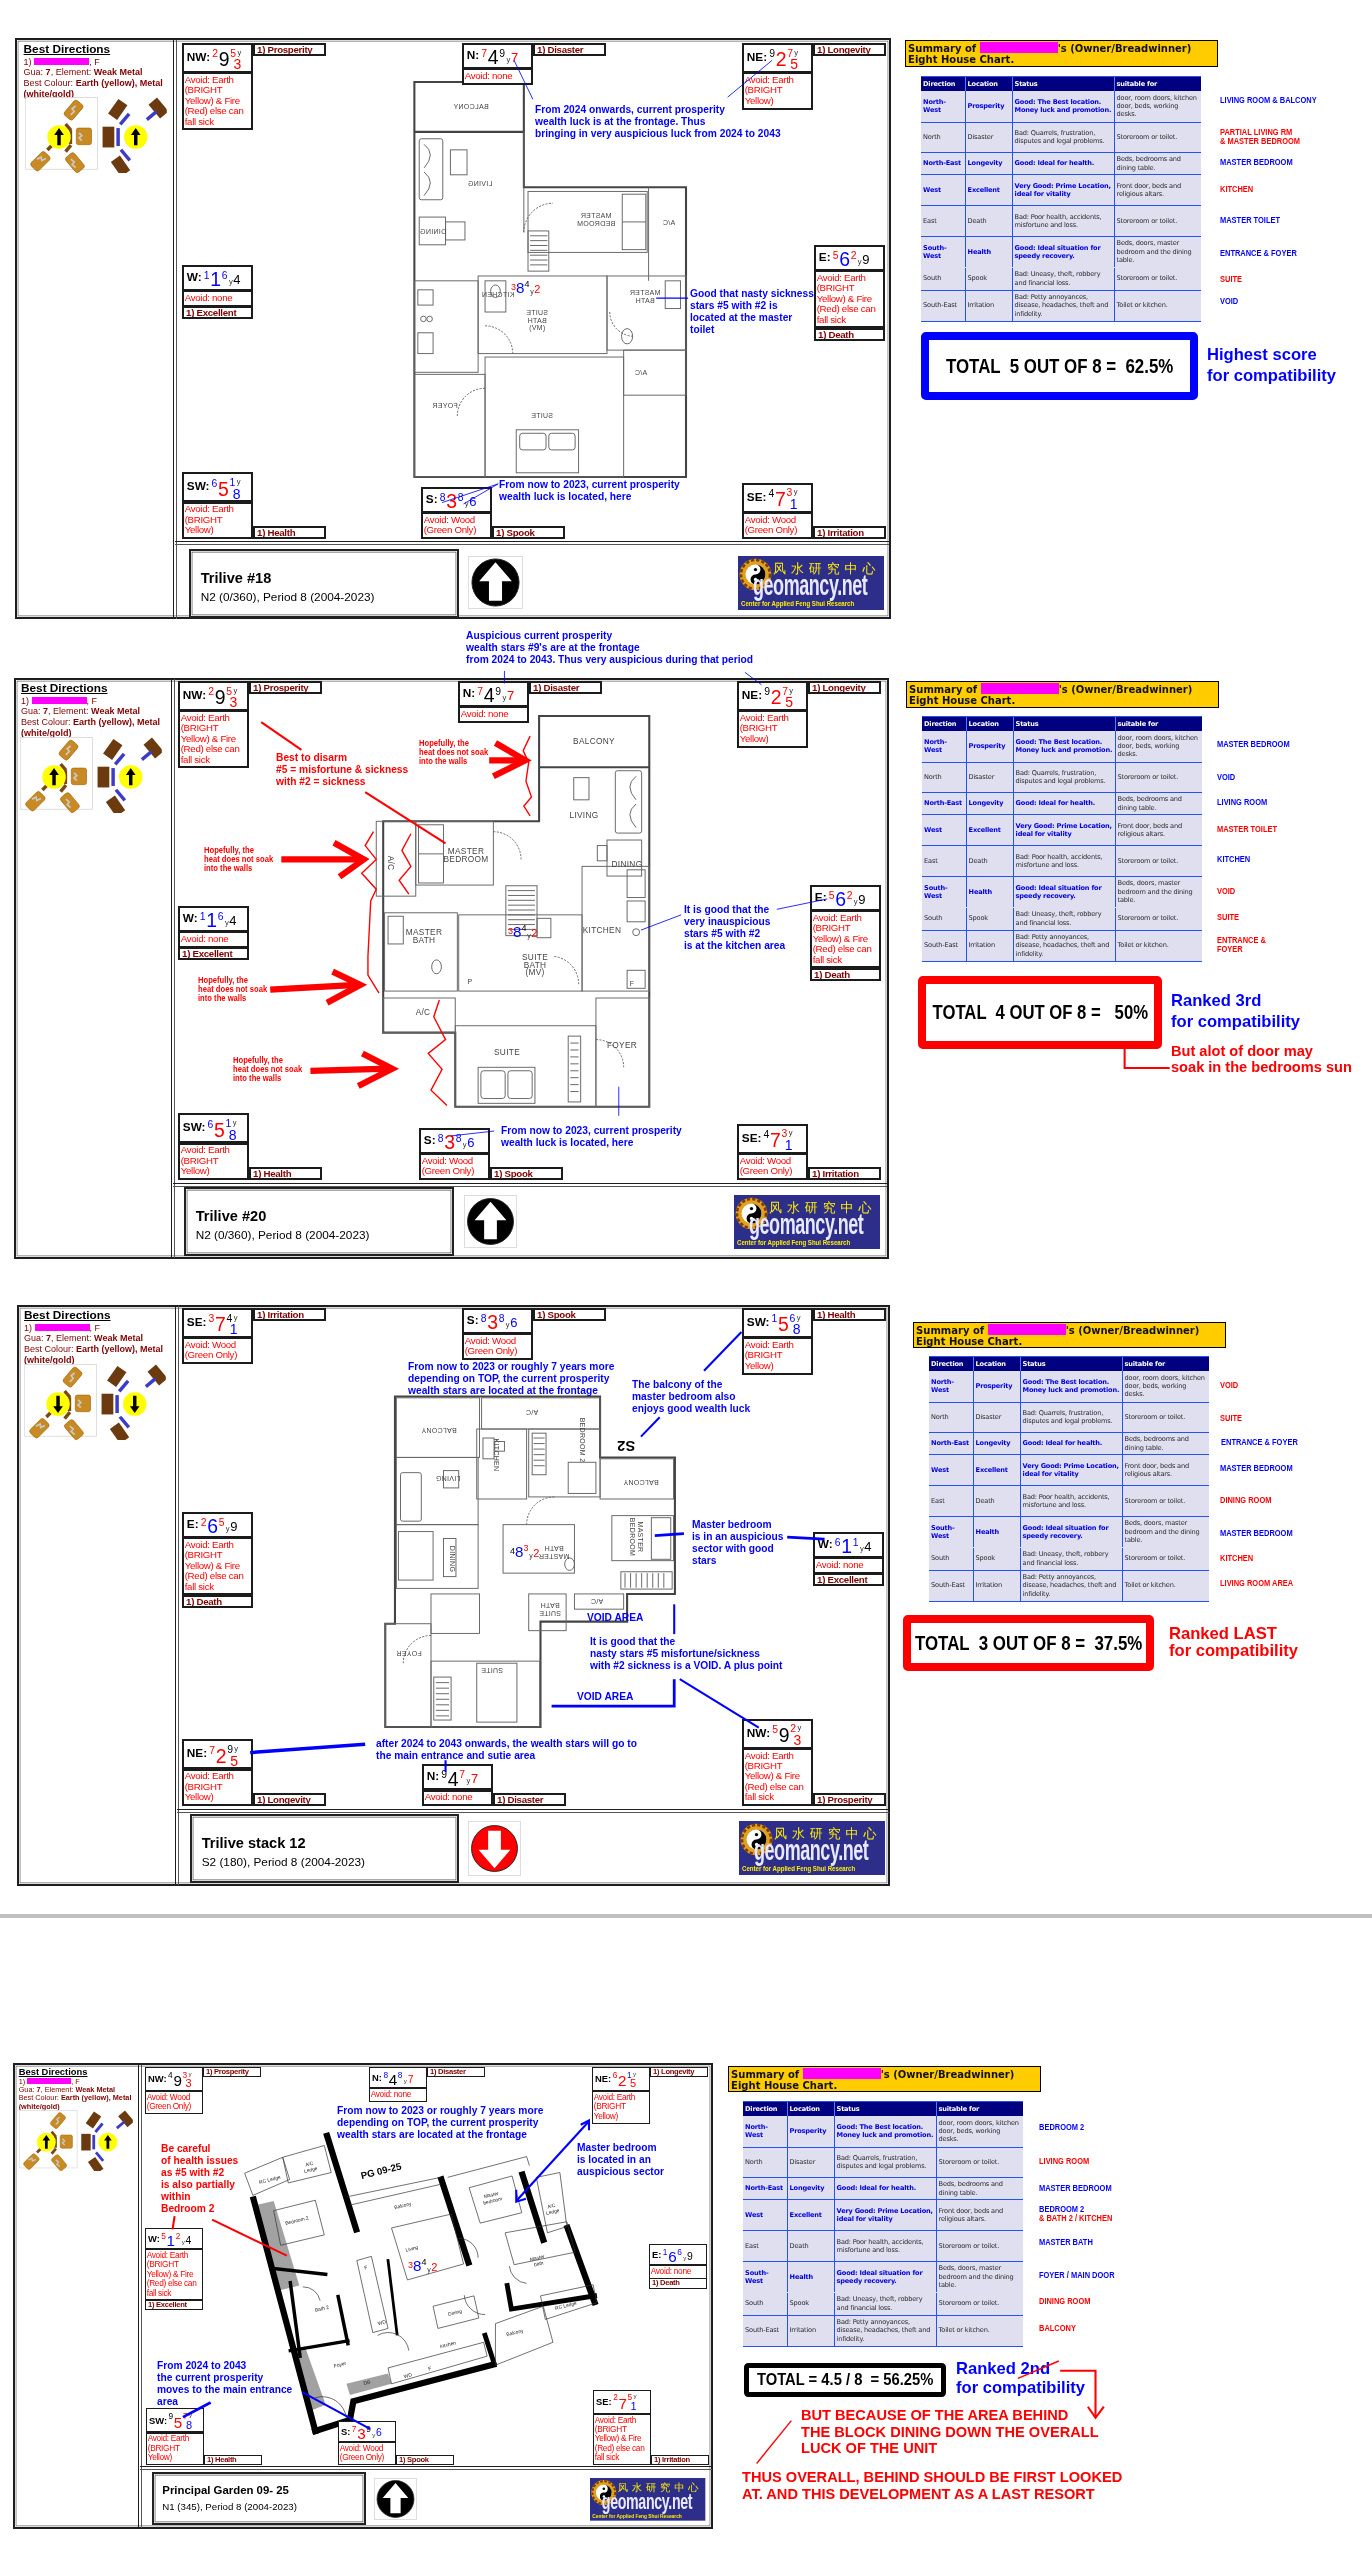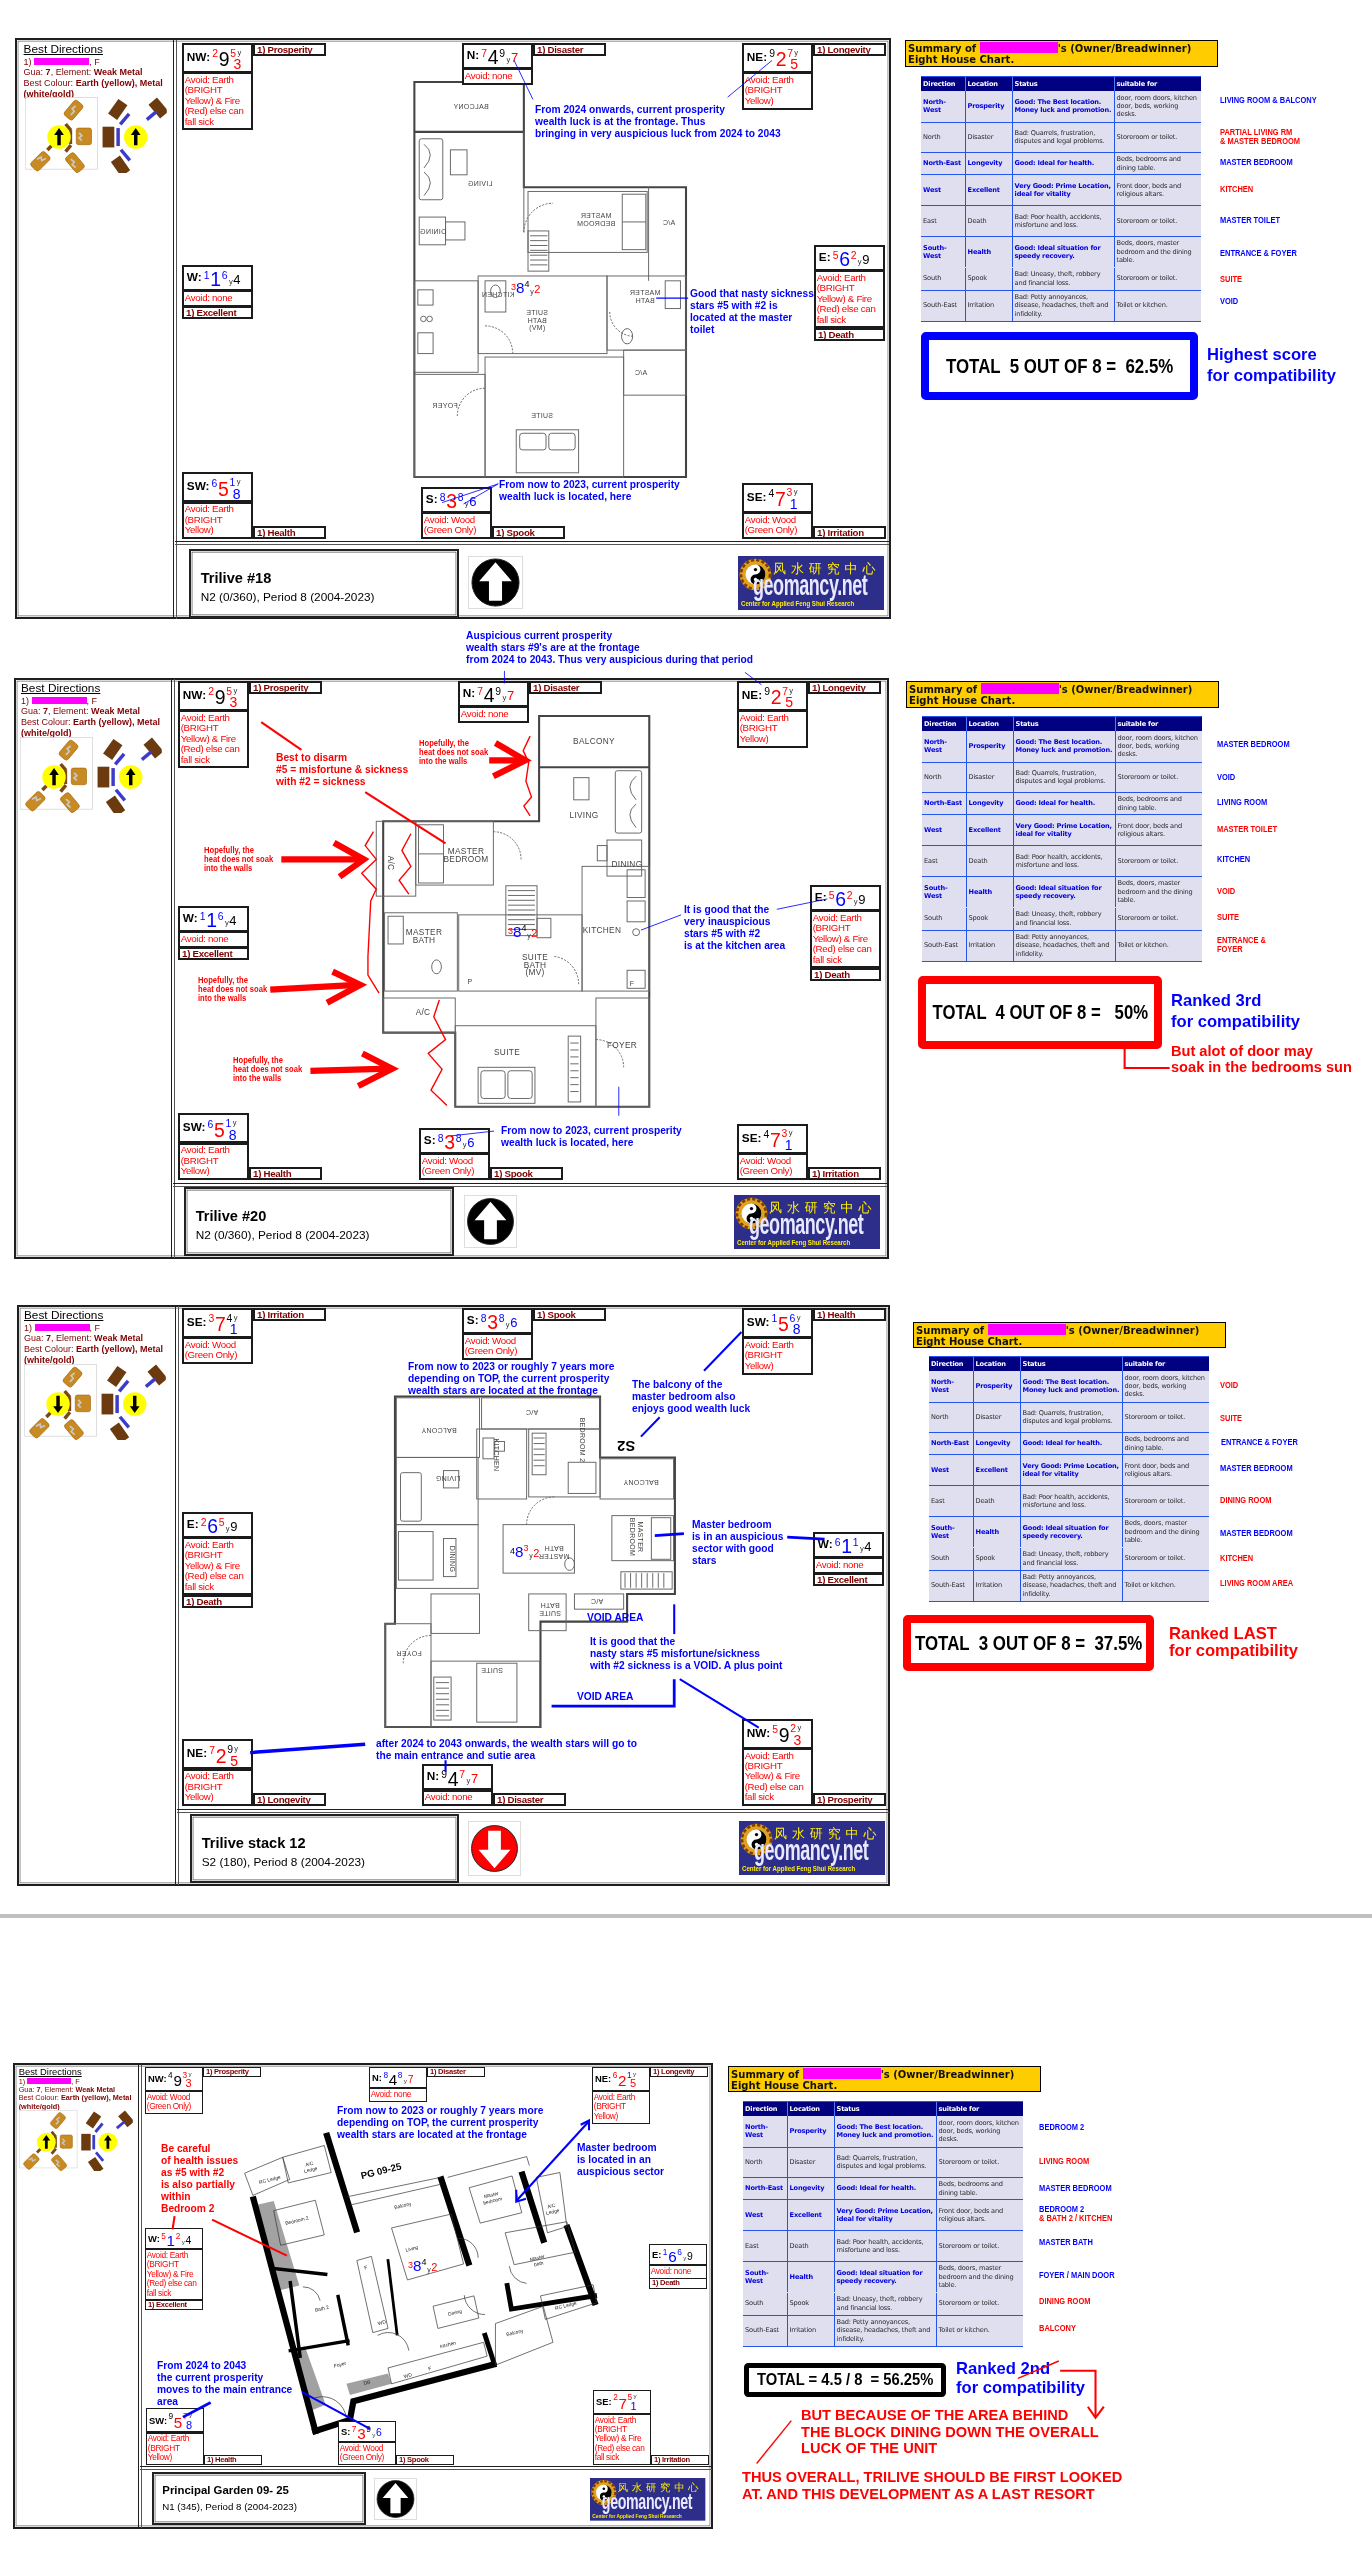--- a/index.html
+++ b/index.html
@@ -7,21 +7,21 @@
 body{position:relative;width:1372px;height:2576px;overflow:hidden;font-family:"Liberation Sans",sans-serif;color:#000}
 .a{position:absolute}
 .layer{position:absolute;left:0;top:0;pointer-events:none}
 .frame{position:absolute;z-index:1;border:2.1px solid #1e1e1e;box-shadow:inset 0 0 0 0.7px #fff,inset 0 0 0 1.4px #6a6a6a;pointer-events:none}
 .vdiv{position:absolute;z-index:1;width:3.5px;border-left:1.4px solid #1e1e1e;border-right:1.4px solid #555}
 .hdiv{position:absolute;z-index:1;height:3.5px;border-top:1.4px solid #1e1e1e;border-bottom:1.4px solid #555}
 .sep{position:absolute;left:0;top:1914px;width:1372px;height:4.2px;background:#c0c0c0}
 
 
 .bd{position:absolute;z-index:2;width:147px;color:#800000;font-size:9px;line-height:10.7px}
-.bd .t{color:#000;font-weight:normal;font-size:11.8px;line-height:14px;text-decoration:underline;margin-bottom:0.7px}
+.bd .t{color:#000;font-weight:bold;font-size:11.8px;line-height:14px;text-decoration:underline;margin-bottom:0.7px}
 .bd b{font-weight:bold}
 .redact{display:inline-block;background:#ff00ff;vertical-align:-0.7px}
 .bd .redact{width:55px;height:7.6px}
 .bd.sm{width:119px;font-size:7.3px;line-height:8.3px}
 .bd.sm .t{font-size:9.4px;line-height:11px}
 .bd.sm .redact{width:44px;height:6.2px}
 
 
 .cg{position:absolute;z-index:3;width:71px}
 .sb{position:relative;height:30px;border:2.1px solid #1b1b1b;background:#fff;padding:0 1.4px 0 2.8px;white-space:nowrap;display:flex;align-items:center;line-height:1;color:#000}
@@ -1637,21 +1637,21 @@
   <div class="vt" style="left: 956px; top: 2360px; font-size: 16.6px; line-height: 18.7px; color: rgb(0, 0, 255);">
       <span><span class="strike">Ranked </span><span class="strike">2nd</span></span>
       <span>for compatibility</span>
     </div>
   <div class="vt" style="left: 801px; top: 2407px; font-size: 14.6px; line-height: 16.6px; color: rgb(255, 0, 0);">
       <span>BUT BECAUSE OF THE AREA BEHIND</span>
       <span>THE BLOCK DINING DOWN THE OVERALL</span>
       <span>LUCK OF THE UNIT</span>
     </div>
   <div class="vt" style="left: 742px; top: 2469px; font-size: 14.6px; line-height: 16.6px; color: rgb(255, 0, 0);">
-      <span>THUS OVERALL, TRILIVE SHOULD BE FIRST LOOKED</span>
+      <span>THUS OVERALL, BEHIND SHOULD BE FIRST LOOKED</span>
       <span>AT. AND THIS DEVELOPMENT AS A LAST RESORT</span>
     </div>
 </div>
 
 <svg class="layer" style="z-index:4" width="1372" height="2576" viewBox="0 0 1980 3717">
   <g stroke="#0000ff" stroke-width="1.2" fill="none">
     <line x1="742" y1="87" x2="769" y2="143"></line>
     <line x1="1050" y1="140" x2="1114" y2="87"></line>
     <line x1="947" y1="430" x2="993" y2="430" stroke-width="1.6"></line>
     <line x1="638" y1="725" x2="719" y2="698"></line>

